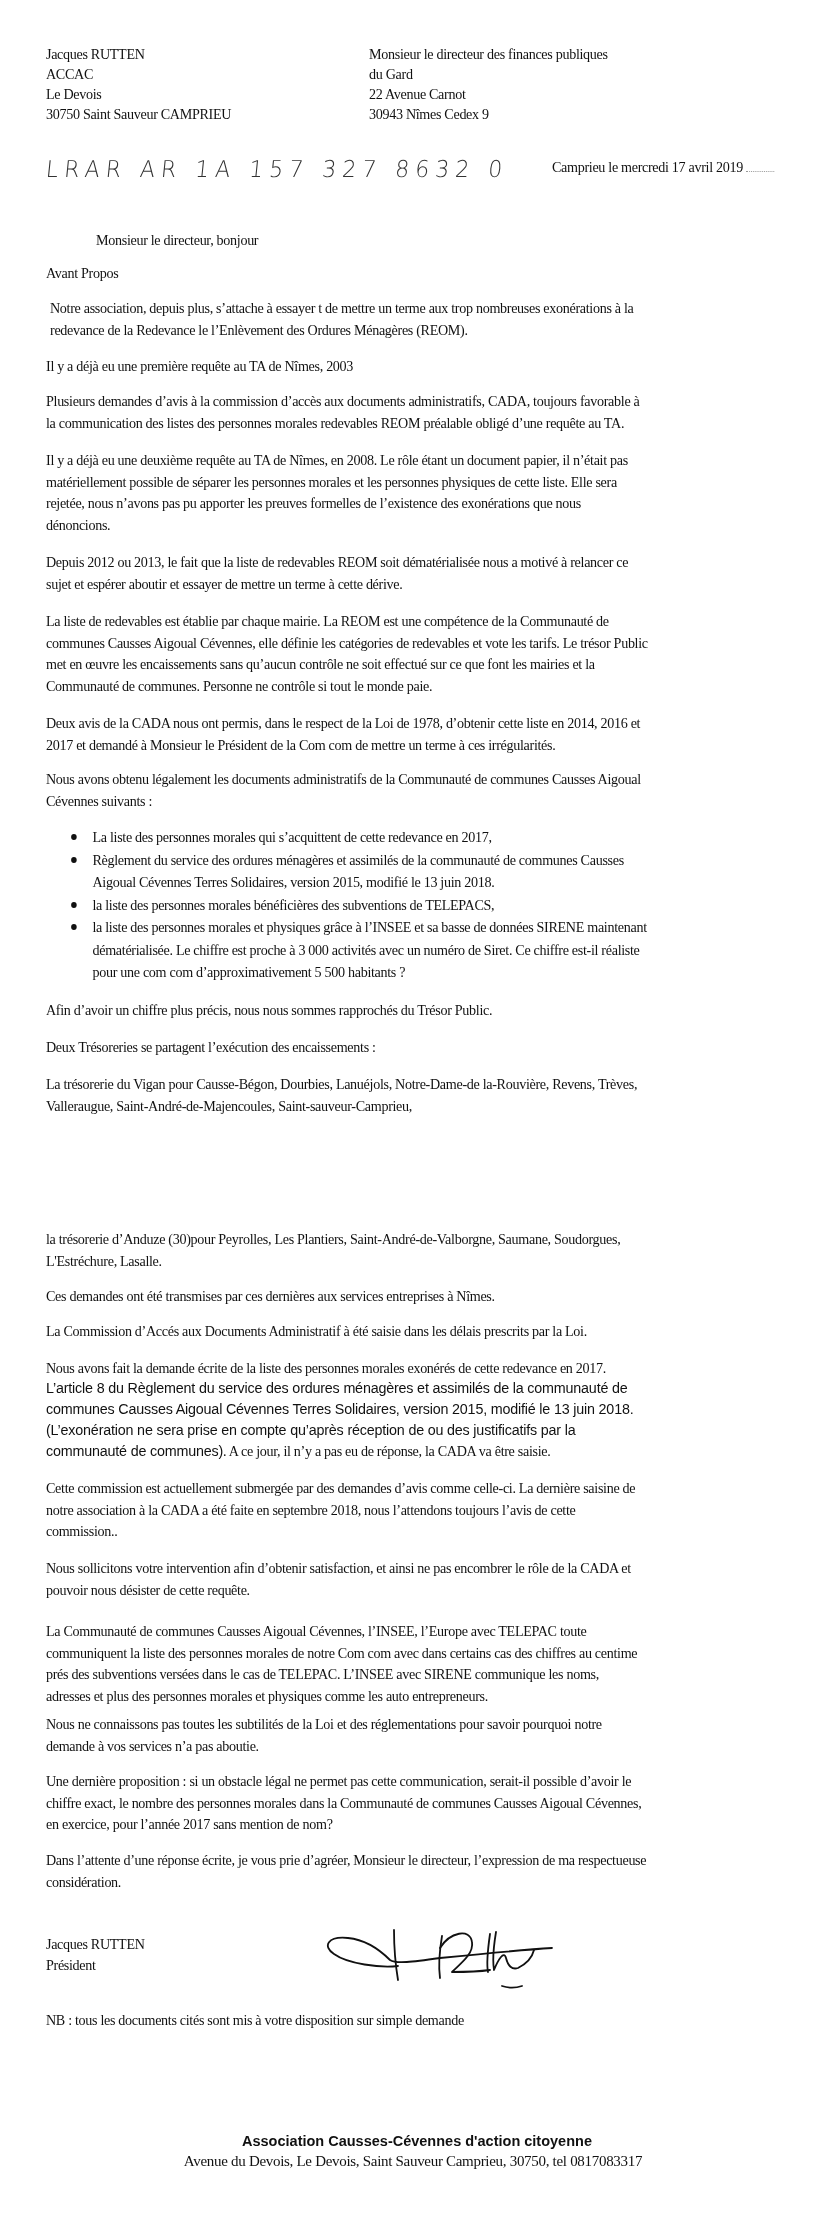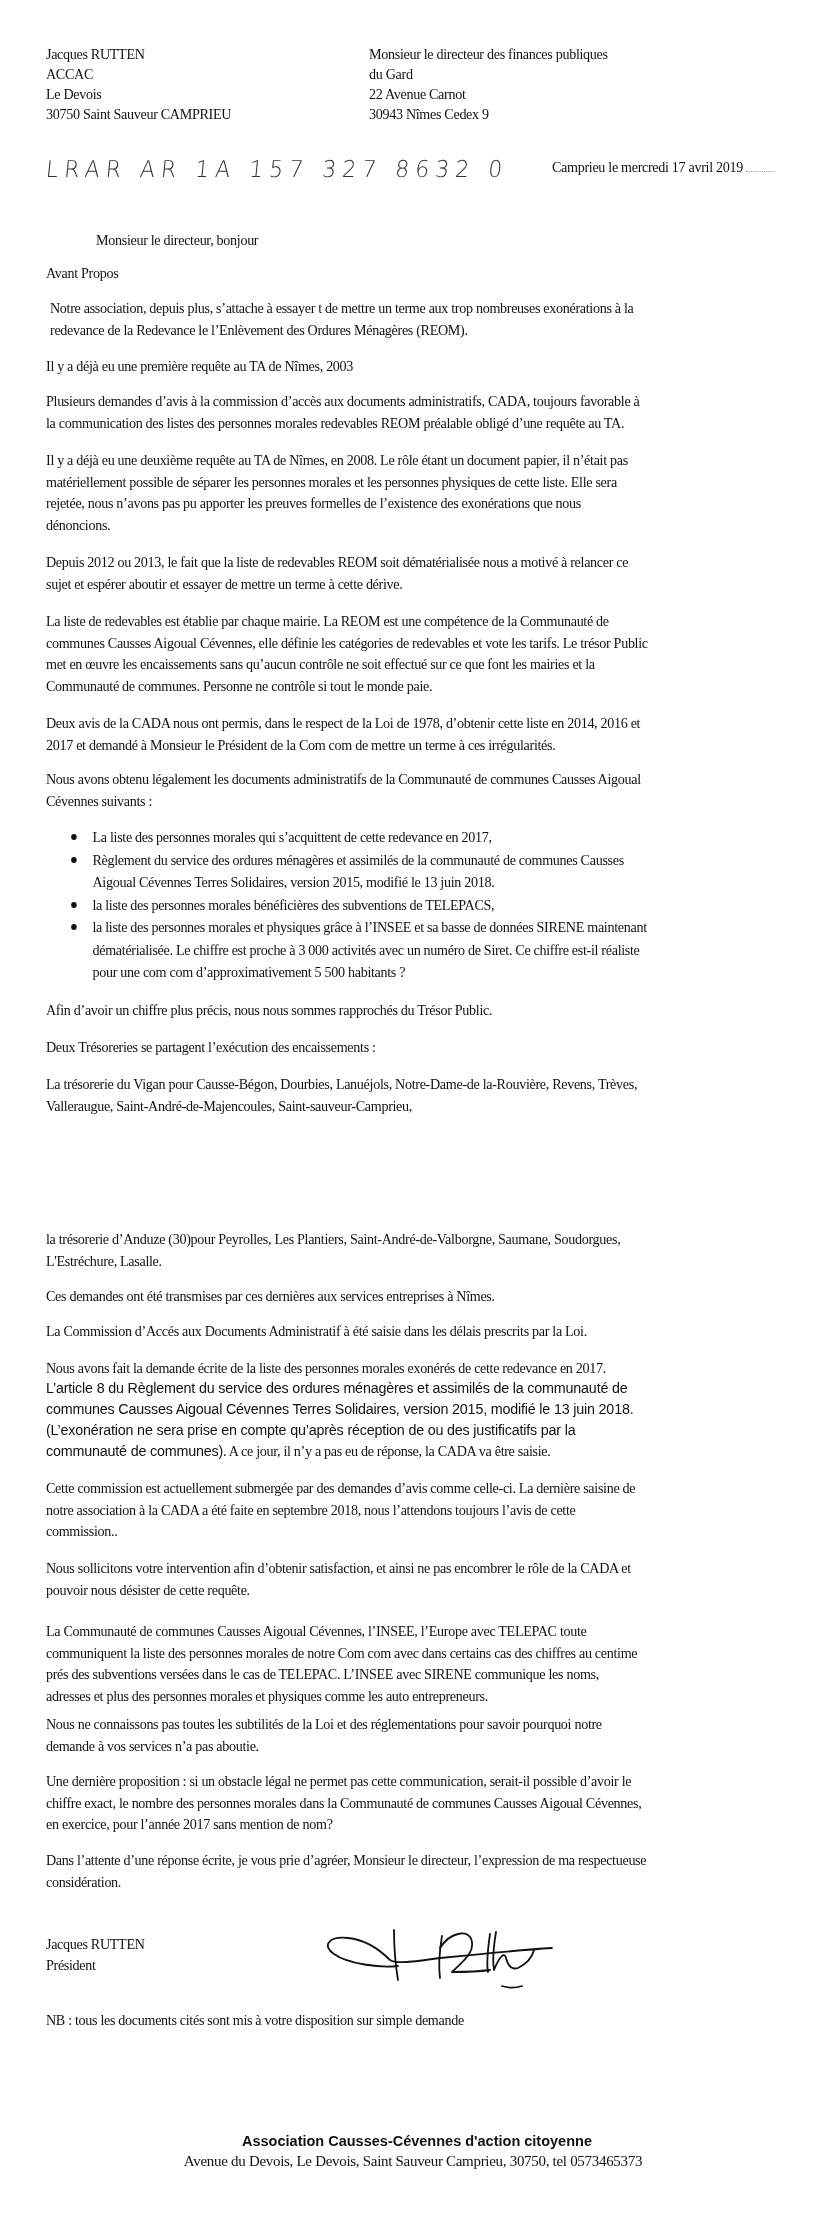--- a/index.html
+++ b/index.html
@@ -197,13 +197,13 @@
     <path d="M120 20 C130 4 150 0 152 14 C154 26 140 36 132 44 C140 44 156 44 170 42"></path>
     <path d="M170 6 C168 20 166 34 168 44"></path>
     <path d="M176 4 C174 16 172 30 174 42 C178 32 184 22 186 30 C188 38 192 42 198 40 C206 36 212 30 214 22"></path>
     <path d="M182 58 C188 60 196 60 202 58"></path>
   </g>
 </svg>
 
 <div class="abs serif line" style="left:46px; top:2010px;">NB : tous les documents cités sont mis à votre disposition sur simple demande</div>
 
 <div class="footer-title">Association Causses-Cévennes d'action citoyenne</div>
-<div class="footer-addr">Avenue du Devois, Le Devois, Saint Sauveur Camprieu, 30750, tel 0573465373</div>
+<div class="footer-addr">Avenue du Devois, Le Devois, Saint Sauveur Camprieu, 30750, tel 0817083317</div>
 
 </body></html>

